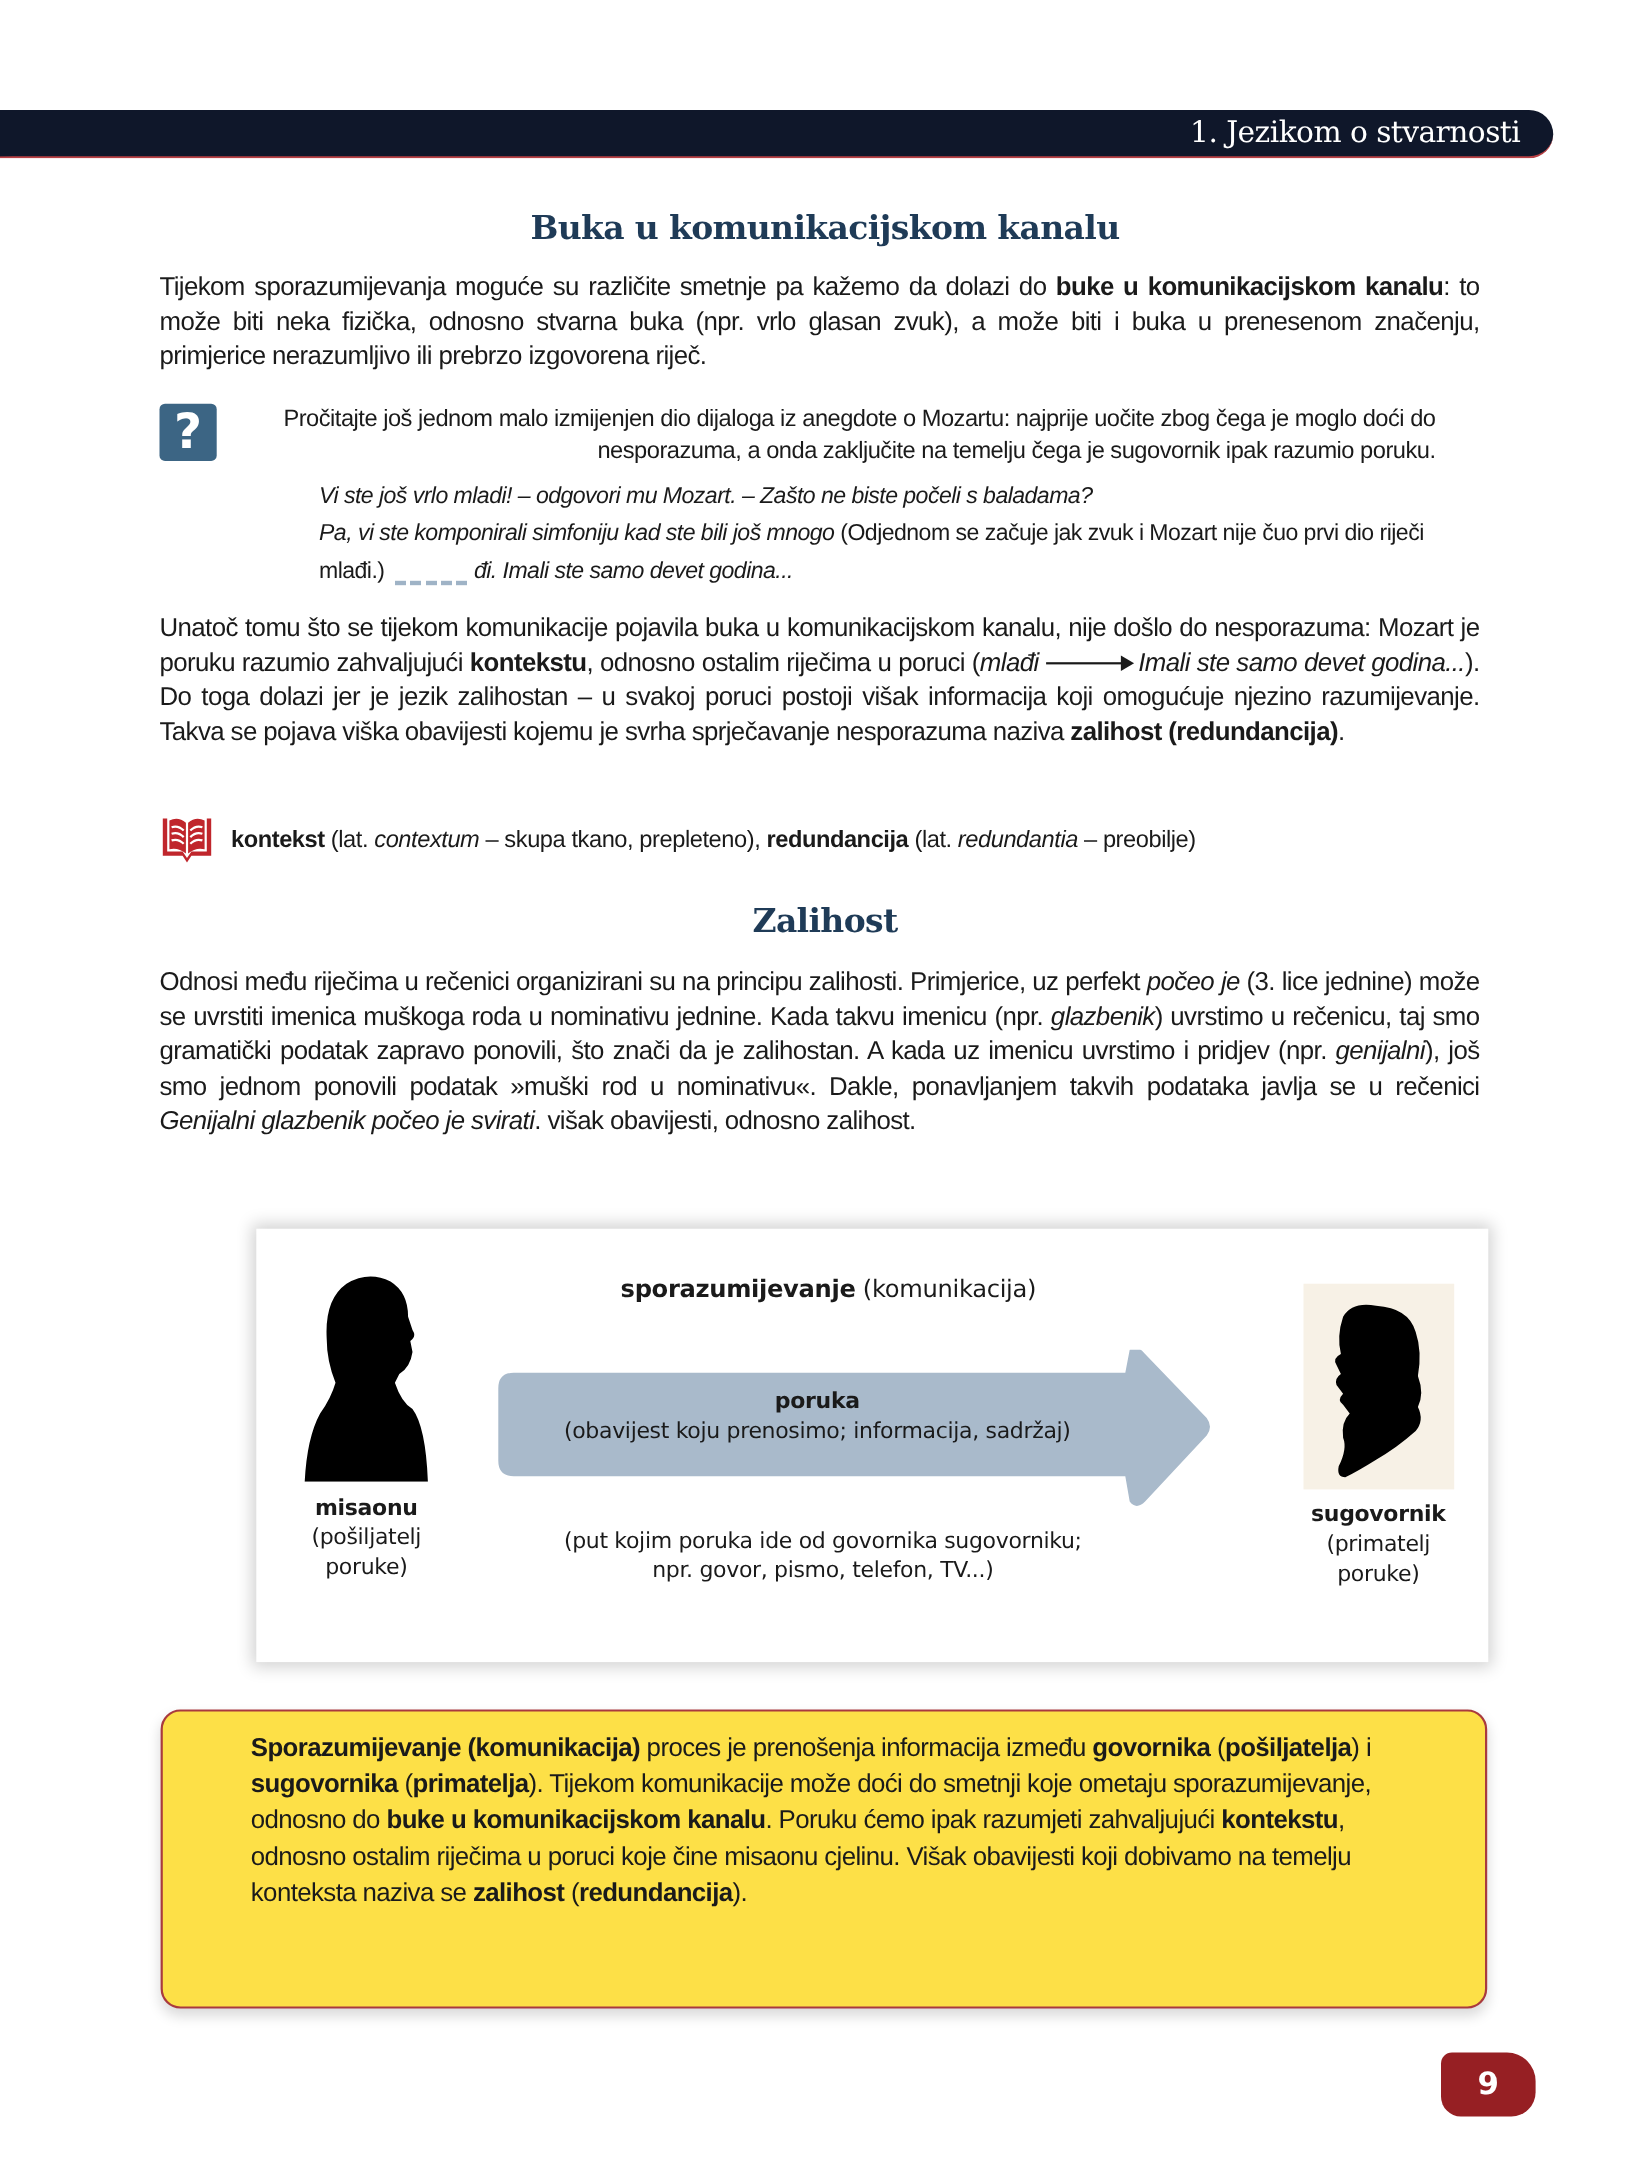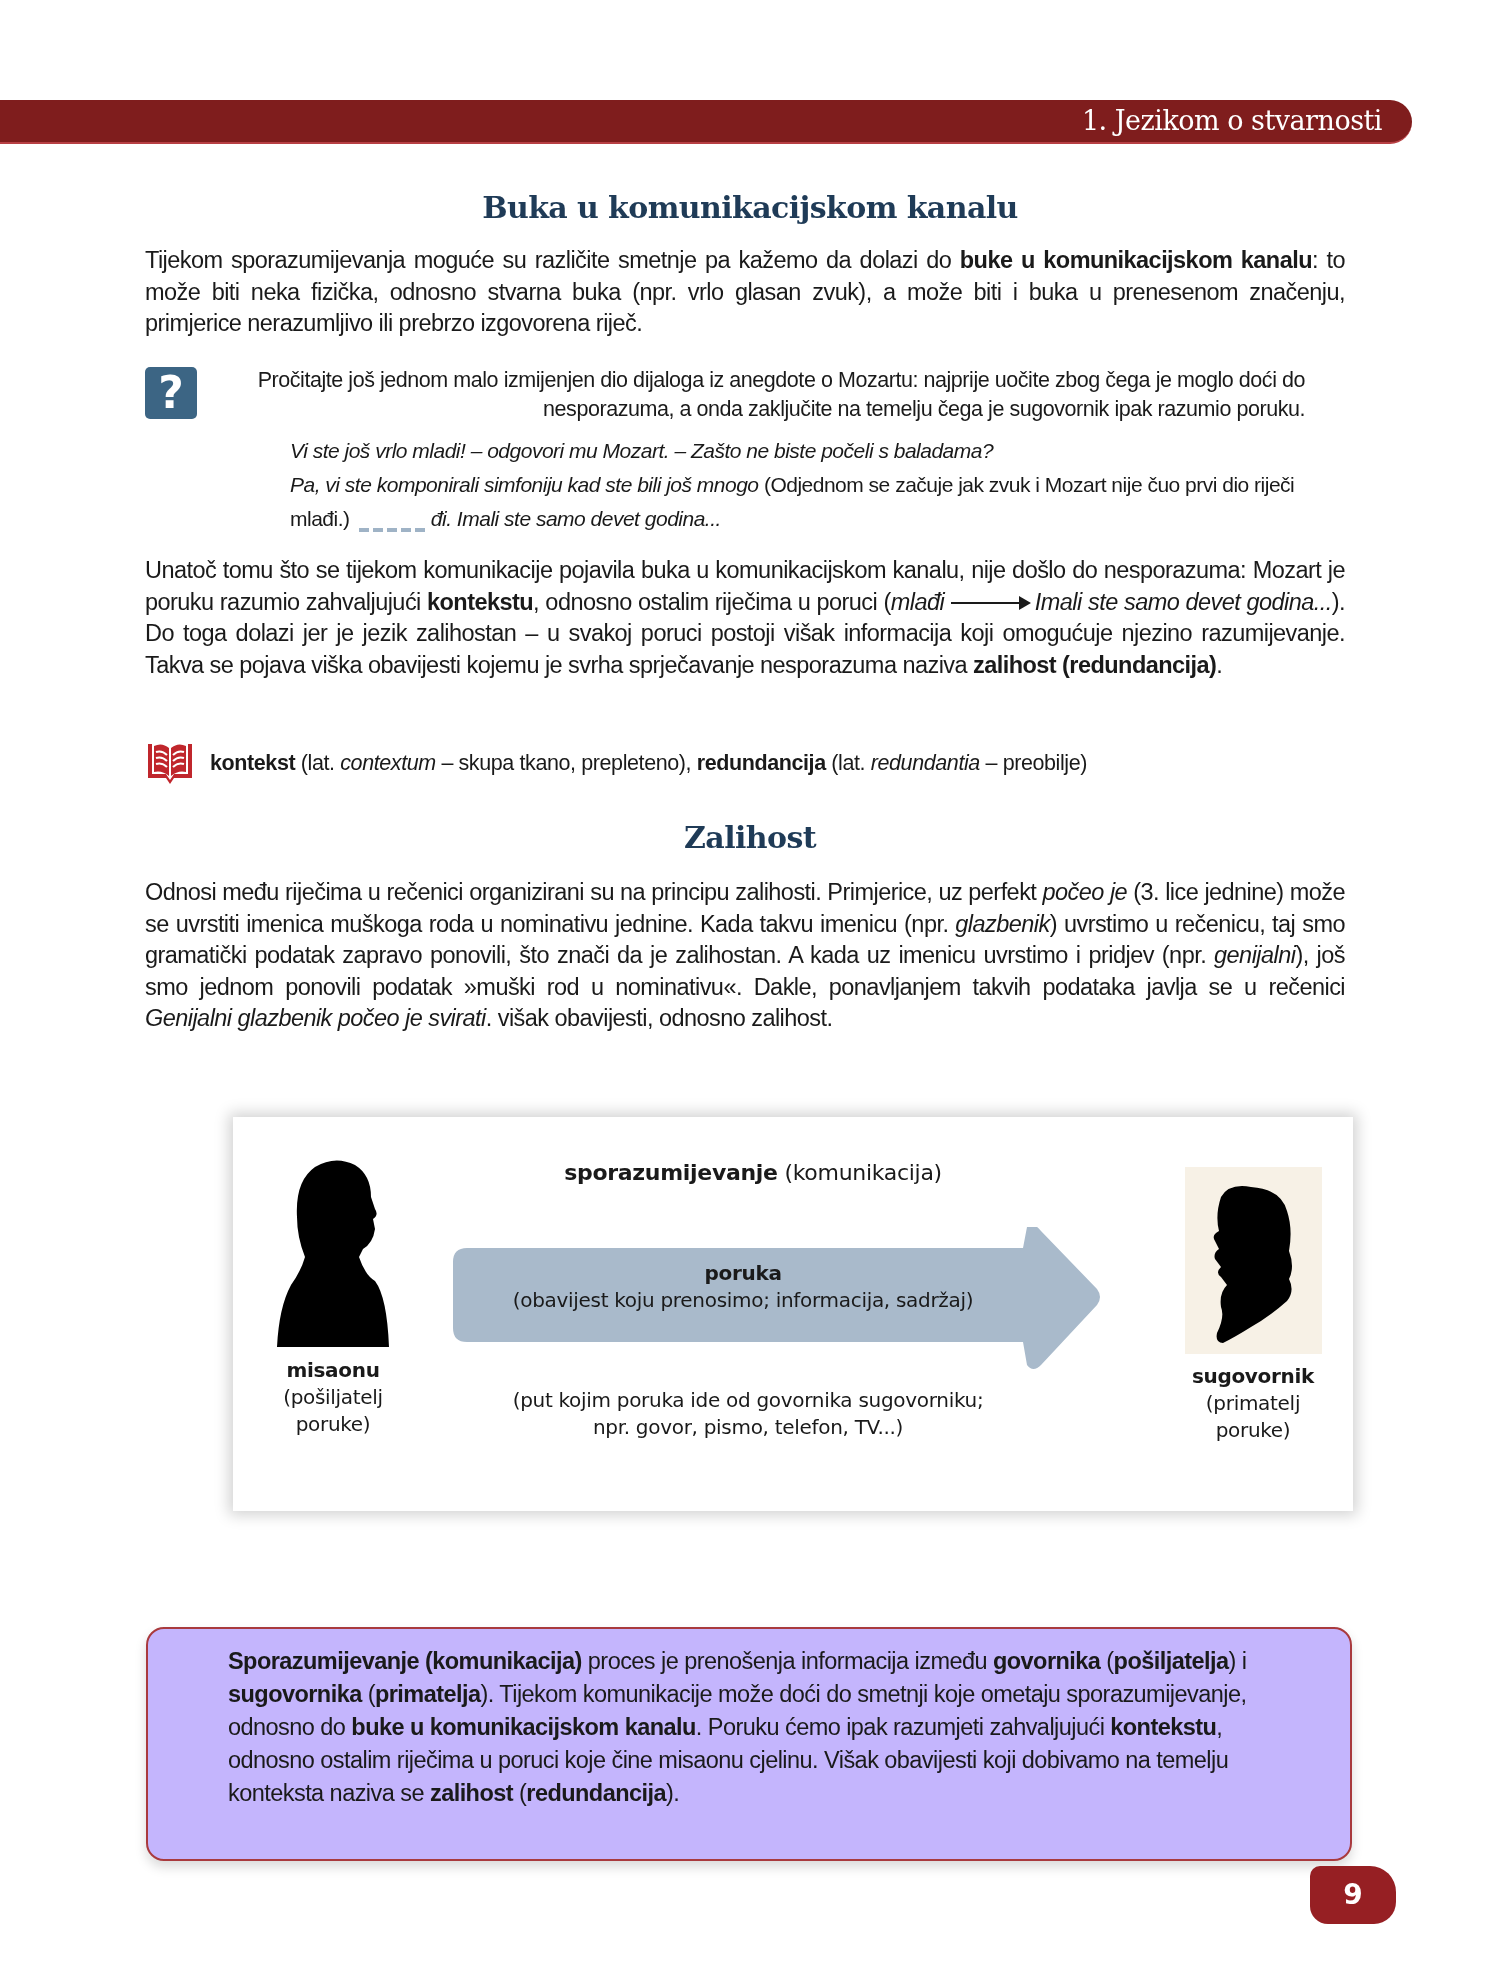--- a/index.html
+++ b/index.html
@@ -50,33 +50,33 @@
   #speaker-label { left:0px; top:240px; width:200px; }
   #comm-label { left:260px; top:42px; width:520px; font-size:22px; }
   #arrow-svg { left:210px; top:110px; width:660px; height:150px; }
   #message-label { left:245px; top:143px; width:530px; }
   #channel-label { left:215px; top:270px; width:600px; }
   #listener-frame { left:952px; top:50px; width:137px; height:187px; background:#f7f1e6; }
   #listener-fig { left:0; top:0; width:137px; height:187px; }
   #listener-label { left:920px; top:246px; width:200px; }
 
   
-  #summary { left:146px; top:1627px; width:1206px; height:234px; box-sizing:border-box;
-             border:2px solid #a93a3e; border-radius:18px; background:#c4b5fd;
+  #summary { left:146px; top:1554px; width:1206px; height:272px; box-sizing:border-box;
+             border:2px solid #a93a3e; border-radius:18px; background:#fde047;
              box-shadow:0 6px 12px rgba(0,0,0,0.15); }
   #summary-text { left:80px; top:16px; width:1060px; font-size:23.5px; line-height:33px; letter-spacing:-0.55px; }
 
   #page-num { left:1310px; top:1866px; width:86px; height:58px; background:#961f23;
               border-radius:10px 26px 22px 18px; }
   #page-num span { display:block; color:#fff; font-weight:bold; font-size:28px; line-height:58px; text-align:center; font-family:"DejaVu Sans", sans-serif; }
 </style>
 </head>
 <body>
 
-<div id="header-bar" class="abs" style="background: #7f1d1d;">
+<div id="header-bar" class="abs" style="background: #0f172a;">
   <div id="chapter-title" class="abs">1. Jezikom o stvarnosti</div>
 </div>
 
 <h2 id="sec1-title" class="abs sec">Buka u komunikacijskom kanalu</h2>
 
 <div id="intro" class="abs para"><span>Tijekom sporazumijevanja moguće su različite smetnje pa kažemo da dolazi do </span><b>buke u komunikacijskom kanalu</b><span>: to može biti neka fizička, odnosno stvarna buka (npr. vrlo glasan zvuk), a može biti i buka u prenesenom značenju, primjerice nerazumljivo ili prebrzo izgovorena riječ.</span></div>
 
 <div id="q-icon" class="abs">
     <span>?</span>
   </div>

